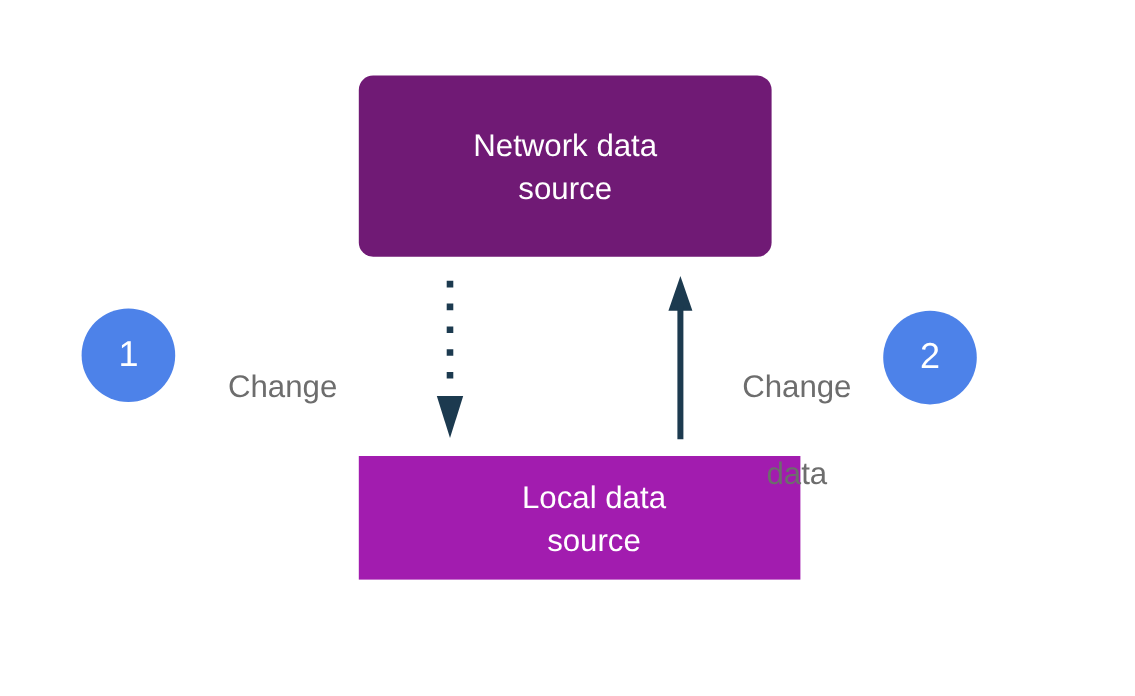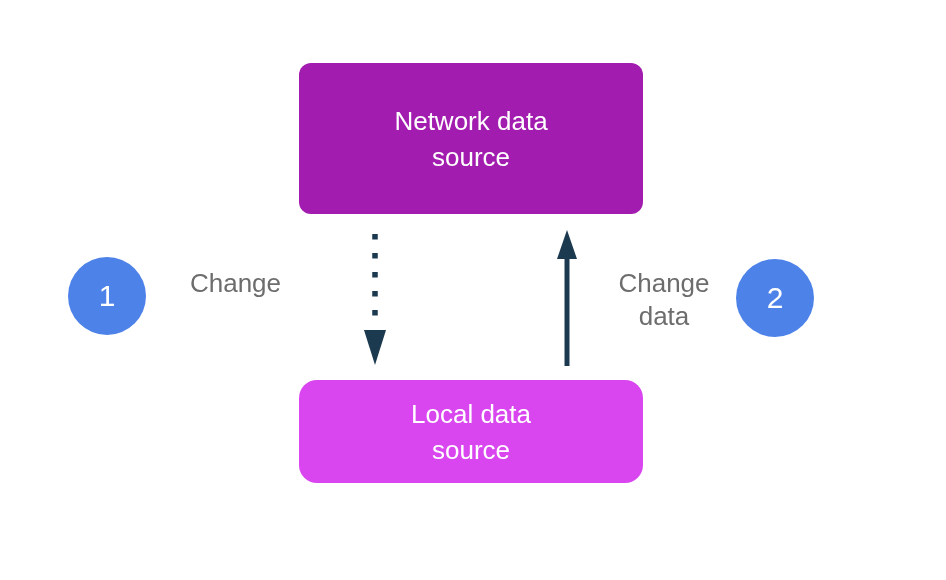--- a/index.html
+++ b/index.html
@@ -24,30 +24,31 @@
     color: #ffffff;
     font-size: 26px;
     line-height: 36px;
     font-weight: 400;
   }
   .node-network {
     left: 299px;
     top: 63px;
     width: 344px;
     height: 151px;
-    background: #a21caf;
+    background: #701a75;
     border-radius: 12px;
   }
   .node-local {
     left: 299px;
     top: 380px;
     width: 344px;
     height: 103px;
-    background: #d946ef;
-    border-radius: 18px;
+    background: #a21caf;
+    border-radius: 0;
+    padding-left: 24px;
   }
   .node-label span { display: block; }
   .badge {
     position: absolute;
     width: 78px;
     height: 78px;
     border-radius: 50%;
     background: #4d82e9;
     color: #ffffff;
     font-size: 30px;
@@ -57,21 +58,21 @@
   }
   .badge-1 { left: 68px;  top: 257px; }
   .badge-2 { left: 736px; top: 259px; }
   .annotation {
     position: absolute;
     color: #6d6d6d;
     font-size: 26px;
     line-height: 33px;
     text-align: center;
   }
-  .annotation span { display: block; }
+  .annotation span { display: block; margin-top: 39px; }
   .annotation-left  { left: 148px; top: 267px; width: 175px; }
   .annotation-right { left: 589px; top: 267px; width: 150px; }
   .arrow-svg {
     position: absolute;
     width: 24px;
     height: 142px;
   }
   .arrow-down { left: 363px; top: 227px; }
   .arrow-up   { left: 555px; top: 227px; }
 </style>

